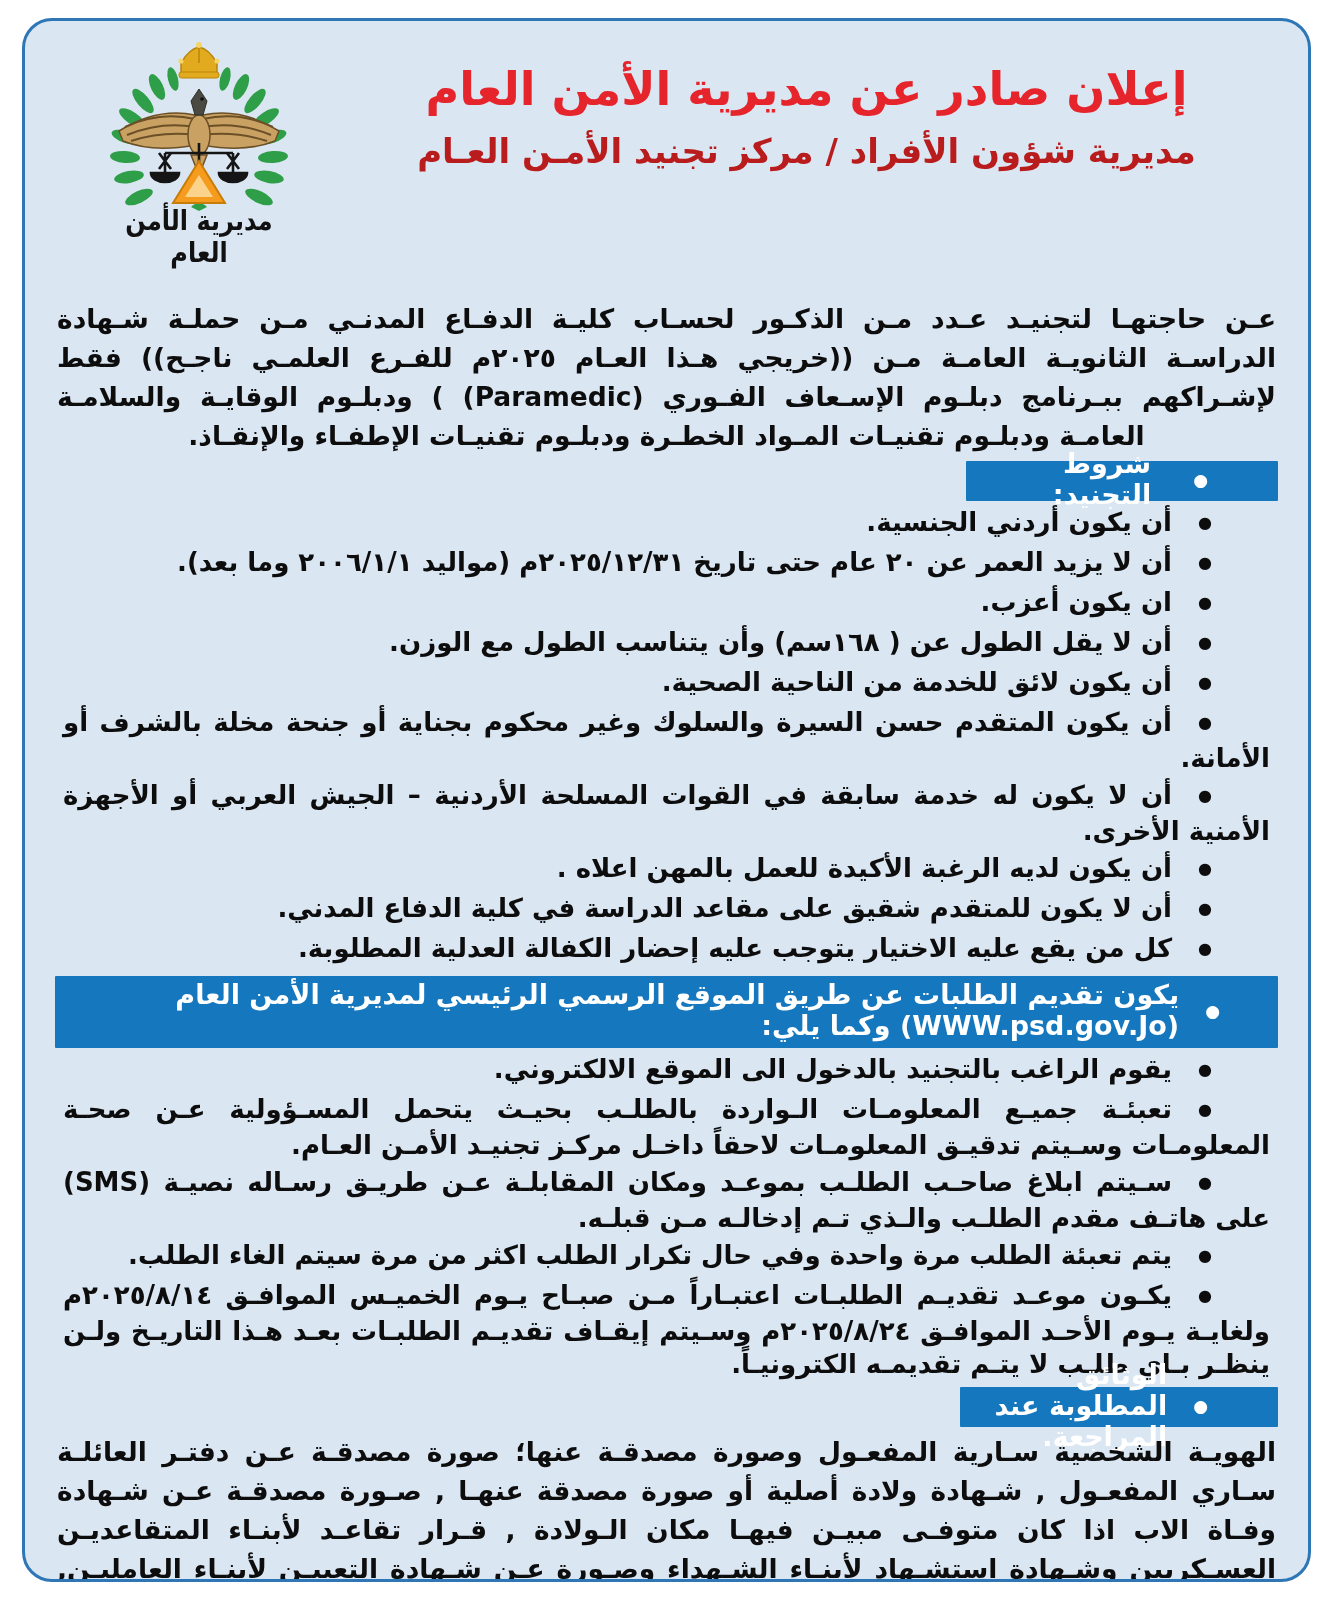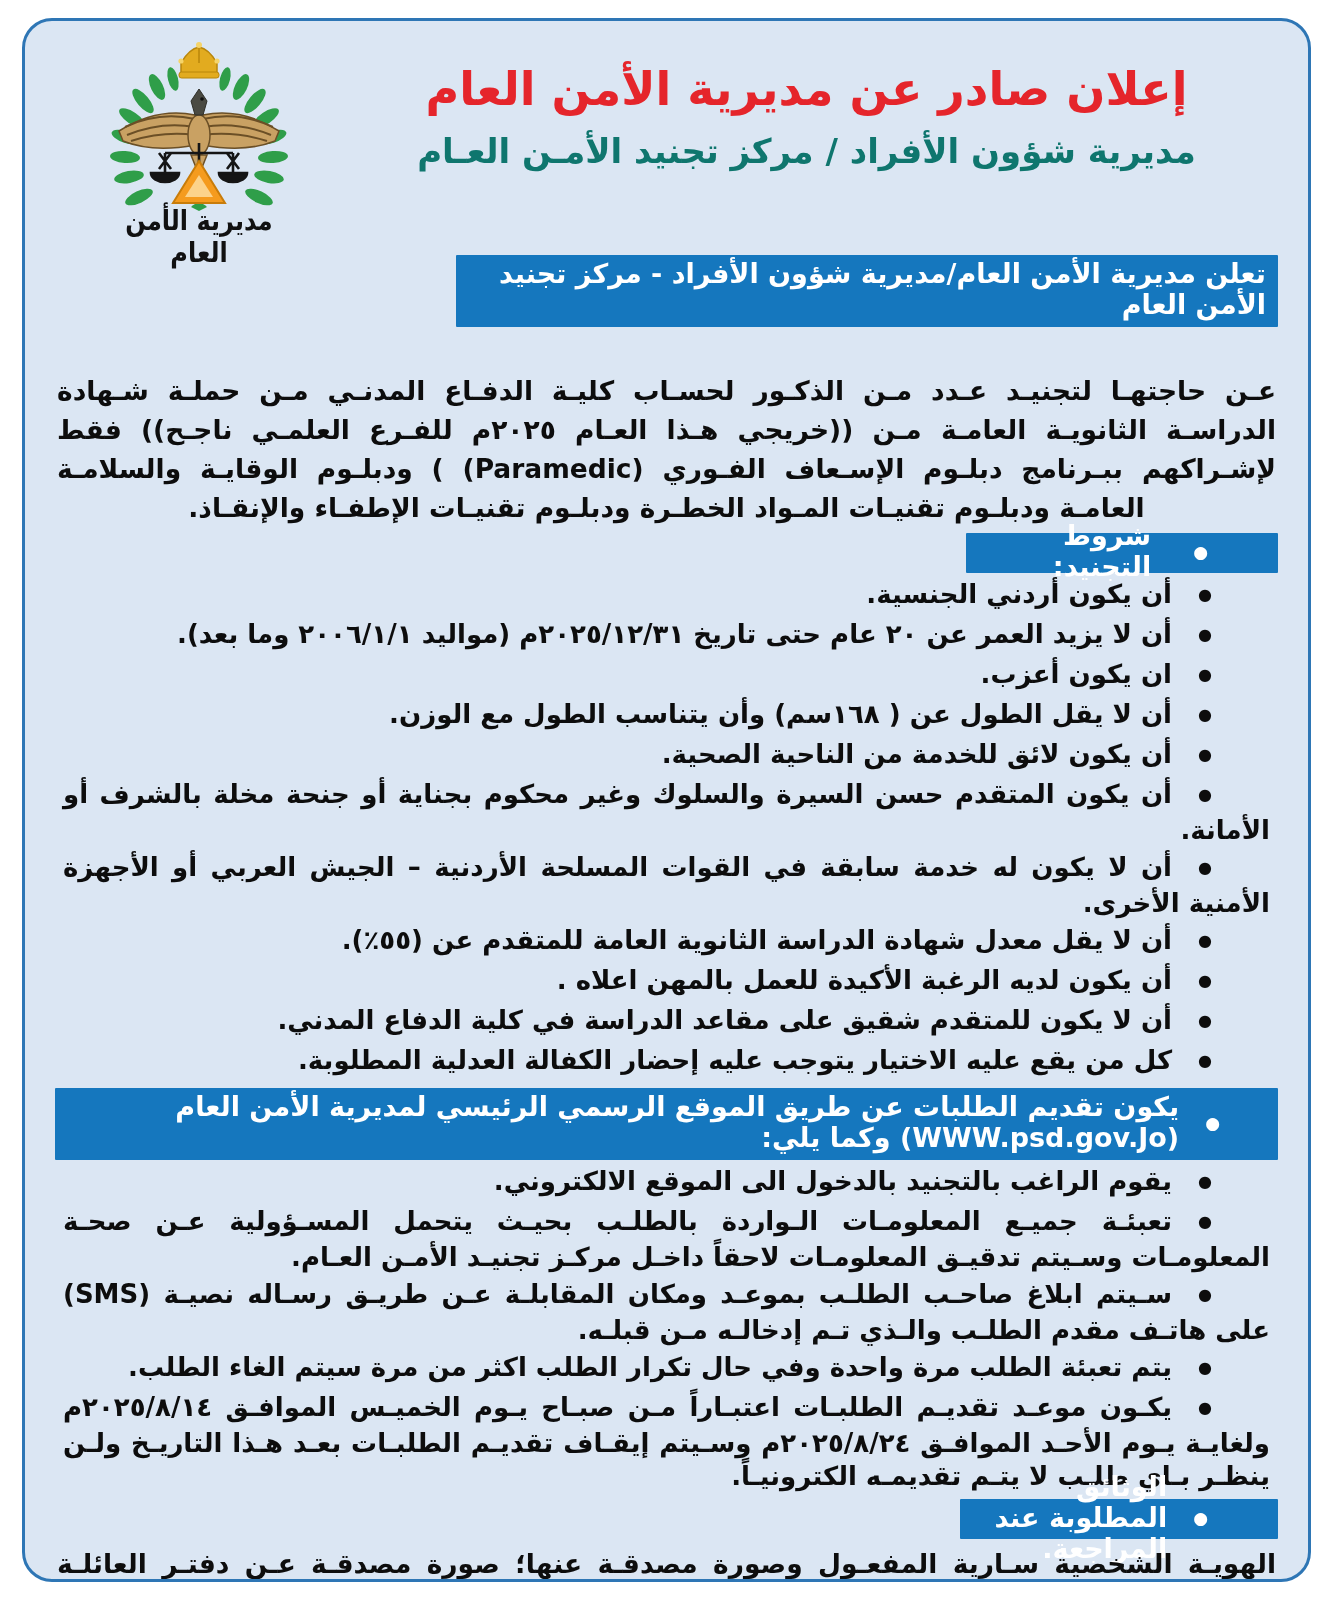--- a/index.html
+++ b/index.html
@@ -17,21 +17,21 @@
   
   .hdr{position:relative;height:218px;}
   .logo{position:absolute;left:38px;top:2px;width:212px;text-align:center;}
   .logo svg{display:block;margin:0 auto;}
   .logo-caption{
     font-size:24px;font-weight:bold;color:#111;margin-top:-2px;
     letter-spacing:-1px;transform:scaleY(1.15);
   }
   .titles{margin-left:300px;margin-right:20px;text-align:center;padding-top:26px;direction:rtl;}
   .t1{font-size:46px;line-height:52px;font-weight:bold;color:#e5252b;margin:0;}
-  .t2{font-size:34px;line-height:40px;font-weight:bold;color:#0f766e;margin:16px 0 0 0;}
+  .t2{font-size:34px;line-height:40px;font-weight:bold;color:#b91c1c;margin:16px 0 0 0;}
   
   main{direction:rtl;color:#0d0d0d;}
   .bar{
     background:#1577be;color:#ffffff;font-weight:bold;
     display:flex;align-items:center;border-radius:1px;
     font-size:27px;box-sizing:border-box;
   }
   .bar-announce{width:822px;padding:3px 12px 7px 10px;margin:0 0 5px 0;}
   .bar-sect{padding:2px 12px 6px 14px;margin:6px 0 5px 0;height:40px;}
   .w-reqs{width:312px;gap:16px;}
@@ -121,40 +121,36 @@
       <div class="logo-caption">مديرية الأمن العام</div>
     </div>
     <div class="titles">
       <h1 class="t1">إعلان صادر عن مديرية الأمن العام</h1>
       <h2 class="t2">مديرية شؤون الأفراد / مركز تجنيد الأمـن العـام</h2>
     </div>
   </header>
 
   <main>
 
-    <div class="bar bar-announce">
-      <span>تعلن مديرية الأمن العام/مديرية شؤون الأفراد - مركز تجنيد الأمن العام</span>
-    </div>
 
     <p class="para intro">عـن حاجتهـا لتجنيـد عـدد مـن الذكـور لحسـاب كليـة الدفـاع المدنـي مـن حملـة شـهادة الدراسـة الثانويـة العامـة مـن ((خريجي هـذا العـام ٢٠٢٥م للفـرع العلمـي ناجـح)) فقط لإشـراكهم ببـرنامج دبلـوم الإسـعاف الفـوري (Paramedic) ) ودبلـوم الوقايـة والسلامـة العامـة ودبلـوم تقنيـات المـواد الخطـرة ودبلـوم تقنيـات الإطفـاء والإنقـاذ.</p>
 
     <div class="bar bar-sect w-reqs">
       <span class="dot"></span>
       <span>شروط التجنيد:</span>
     </div>
 
     <ul class="blist">
       <li>أن يكون أردني الجنسية.</li>
       <li>أن لا يزيد العمر عن ٢٠ عام حتى تاريخ ٢٠٢٥/١٢/٣١م (مواليد ٢٠٠٦/١/١ وما بعد).</li>
       <li>ان يكون أعزب.</li>
       <li>أن لا يقل الطول عن ( ١٦٨سم) وأن يتناسب الطول مع الوزن.</li>
       <li>أن يكون لائق للخدمة من الناحية الصحية.</li>
       <li>أن يكون المتقدم حسن السيرة والسلوك وغير محكوم بجناية أو جنحة مخلة بالشرف أو الأمانة.</li>
       <li>أن لا يكون له خدمة سابقة في القوات المسلحة الأردنية – الجيش العربي أو الأجهزة الأمنية الأخرى.</li>
-      <li>أن لا يقل معدل شهادة الدراسة الثانوية العامة للمتقدم عن (٥٥٪).</li>
       <li>أن يكون لديه الرغبة الأكيدة للعمل بالمهن اعلاه .</li>
       <li>أن لا يكون للمتقدم شقيق على مقاعد الدراسة في كلية الدفاع المدني.</li>
       <li>كل من يقع عليه الاختيار يتوجب عليه إحضار الكفالة العدلية المطلوبة.</li>
     </ul>
 
     <div class="bar bar-full">
       <span class="dot"></span>
       <span>يكون تقديم الطلبات عن طريق الموقع الرسمي الرئيسي لمديرية الأمن العام (WWW.psd.gov.Jo) وكما يلي:</span>
     </div>
 

